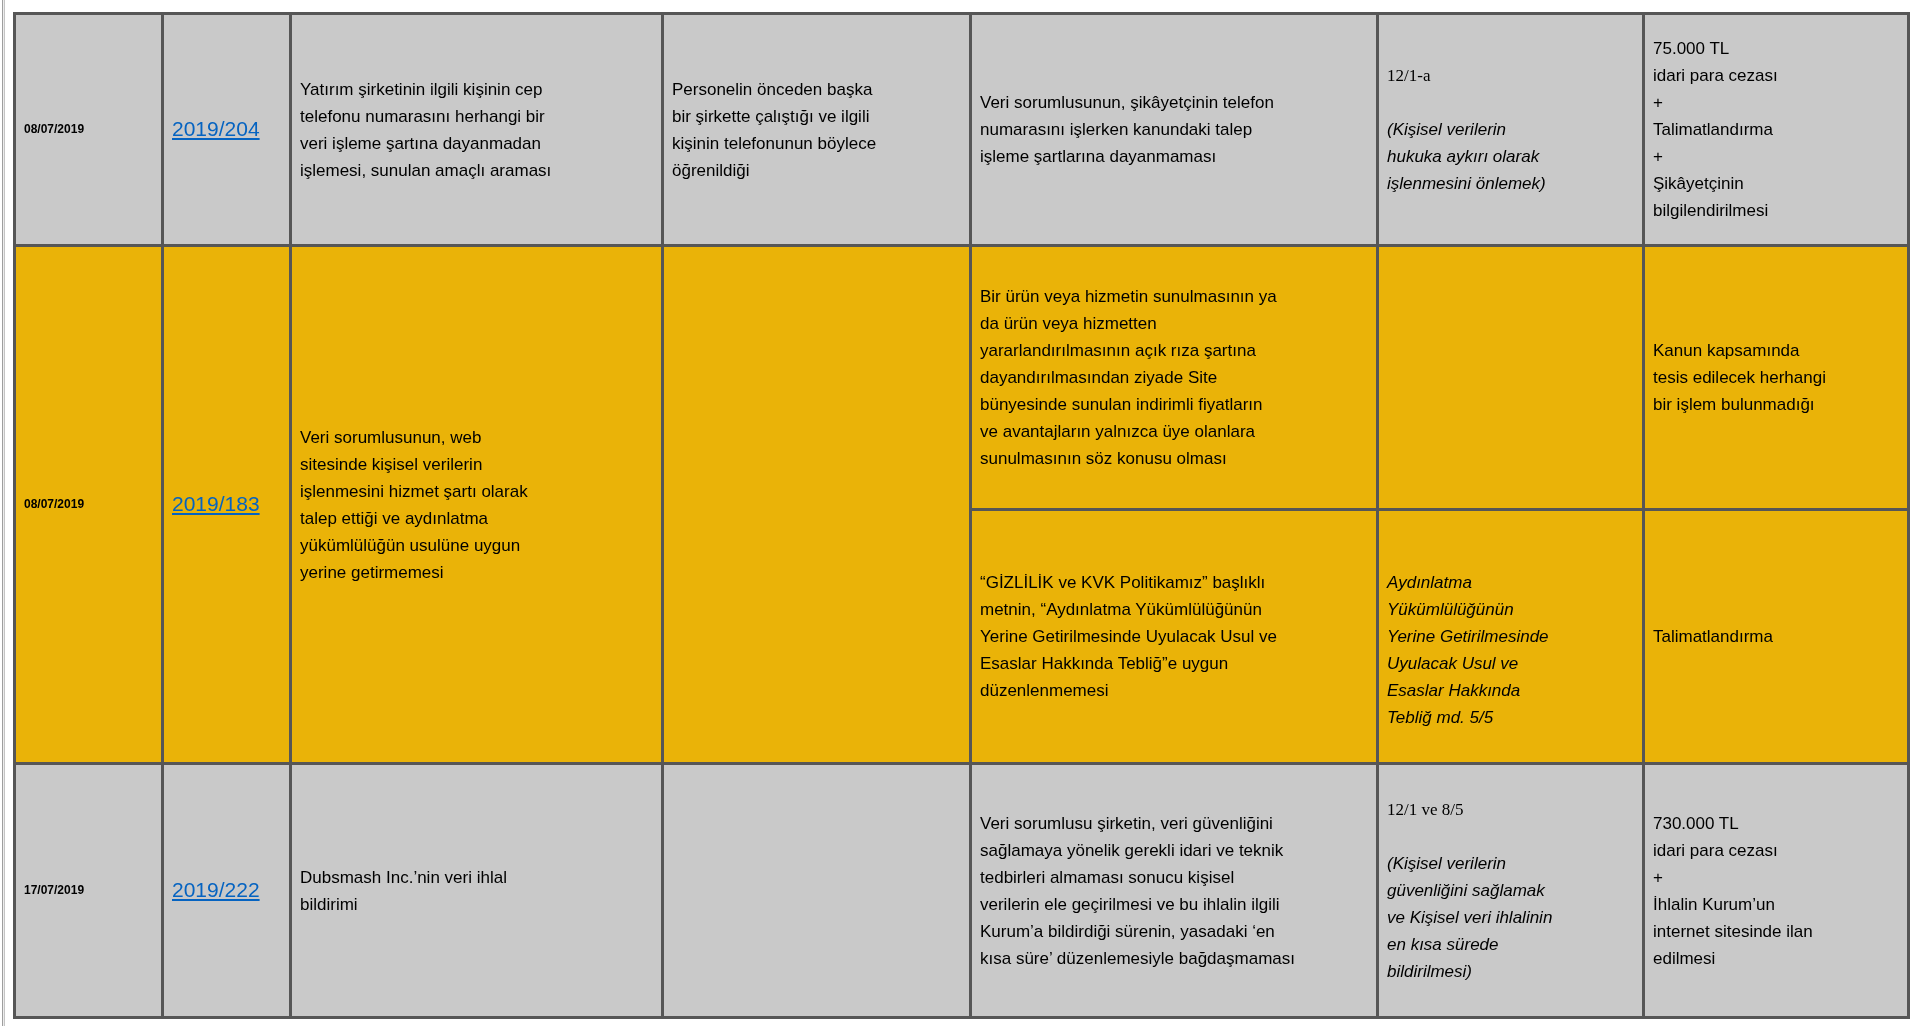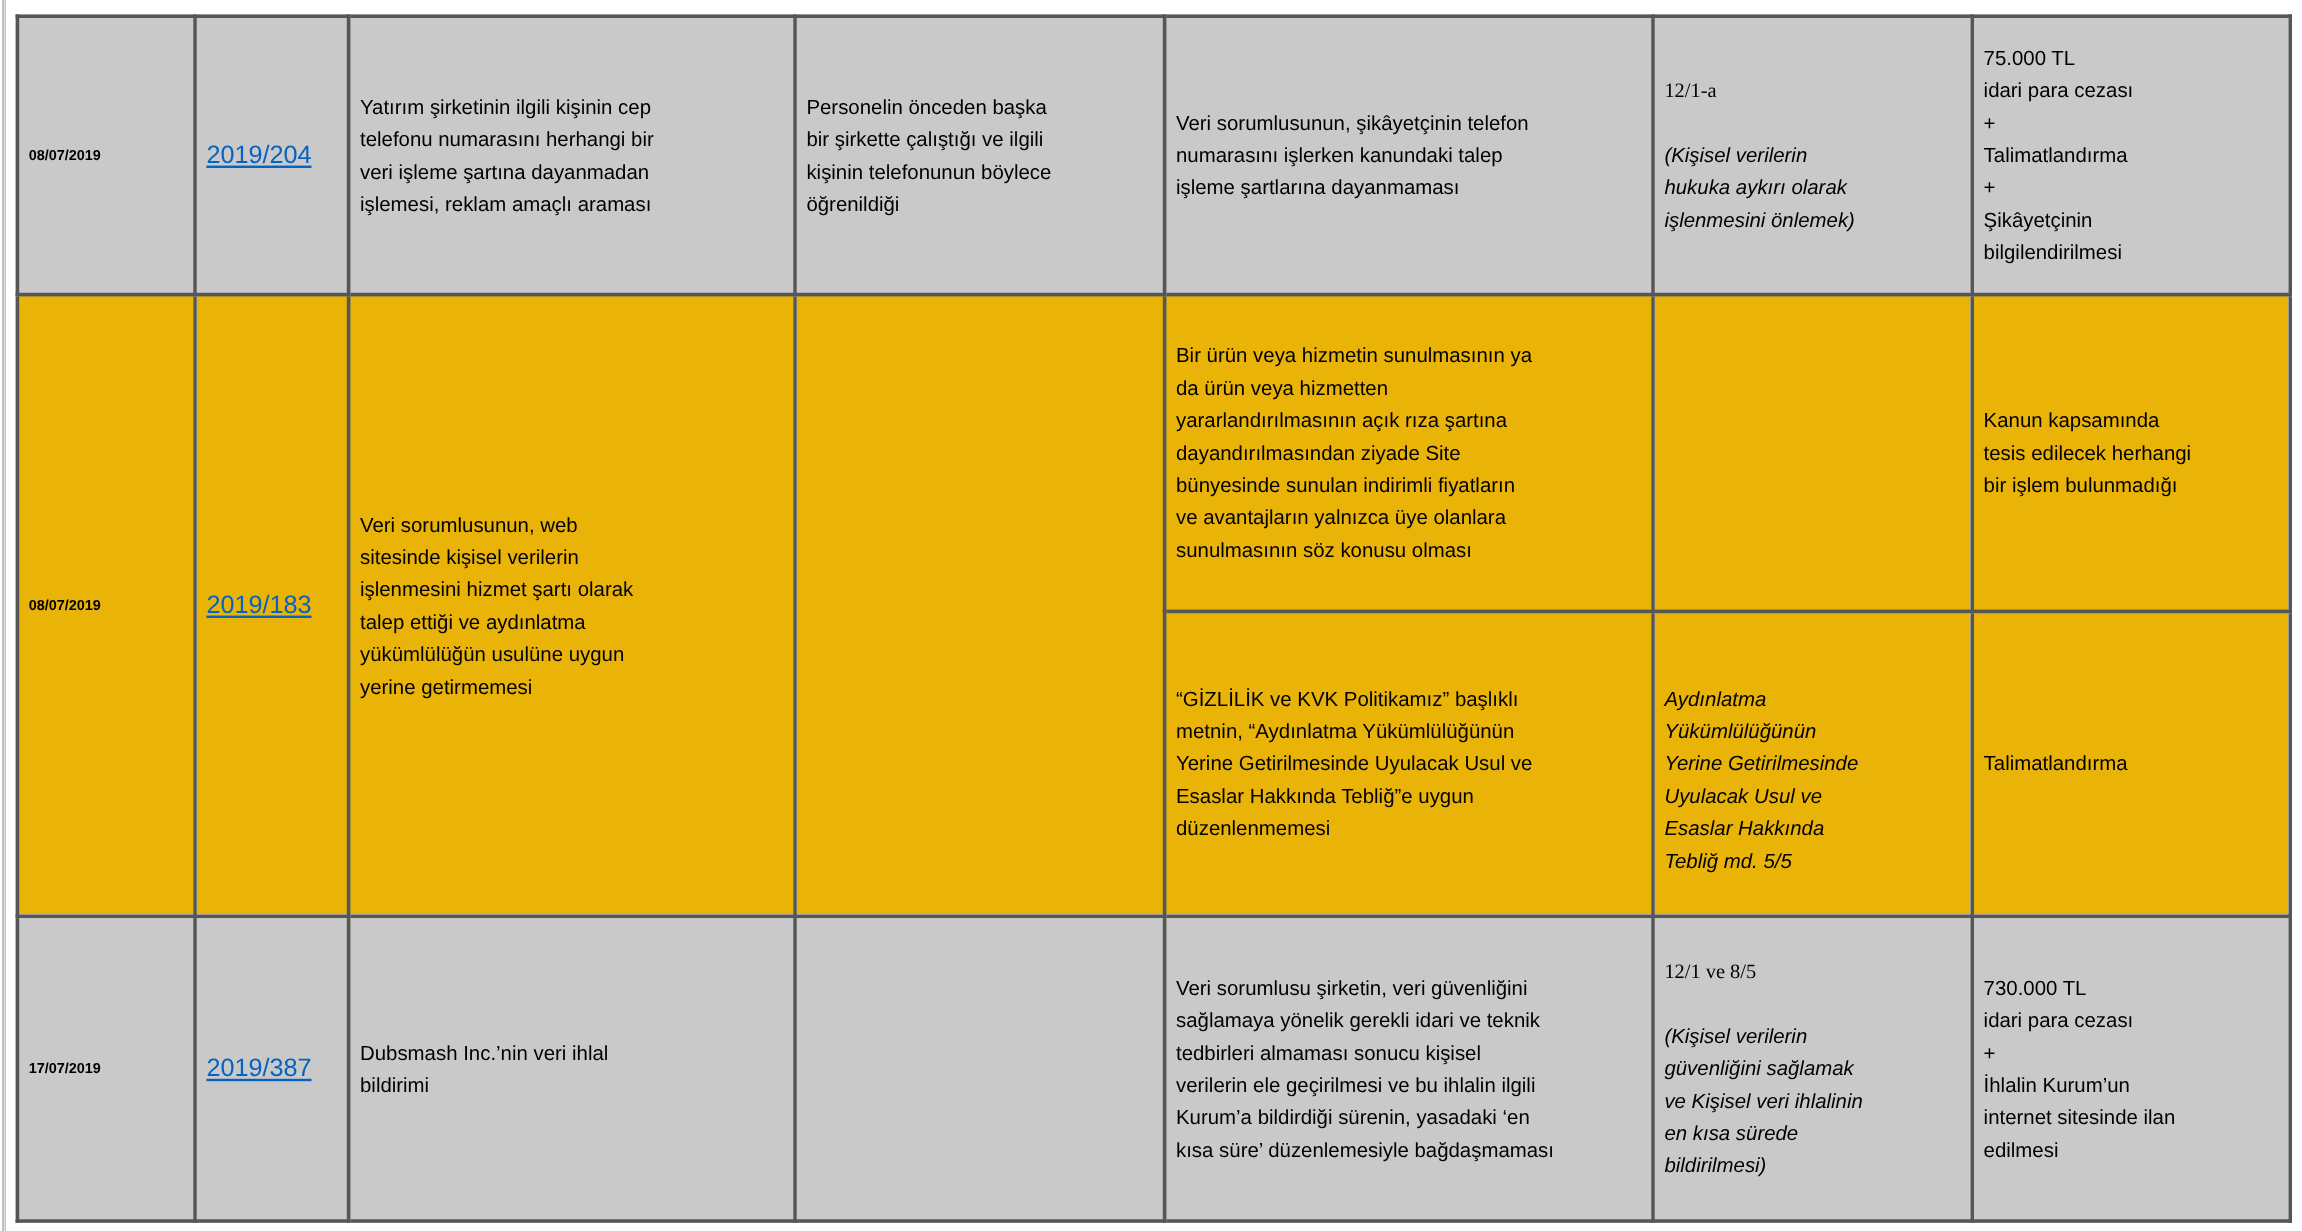--- a/index.html
+++ b/index.html
@@ -67,21 +67,21 @@
       <col style="width:265px">
   </colgroup>
 
   <tbody>
       <tr class="shade" style="height:232px">
     <td class="date">08/07/2019</td>
     <td><a class="dlink">2019/204</a></td>
     <td>Yatırım şirketinin ilgili kişinin cep
 telefonu numarasını herhangi bir
 veri işleme şartına dayanmadan
-işlemesi, reklam amaçlı araması</td>
+işlemesi, sunulan amaçlı araması</td>
     <td>Personelin önceden başka
 bir şirkette çalıştığı ve ilgili
 kişinin telefonunun böylece
 öğrenildiği</td>
     <td>Veri sorumlusunun, şikâyetçinin telefon
 numarasını işlerken kanundaki talep
 işleme şartlarına dayanmaması</td>
     <td>
       <span class="art-head">12/1-a</span>
       <span class="art-desc">(Kişisel verilerin
@@ -136,21 +136,21 @@
 Yerine Getirilmesinde
 Uyulacak Usul ve
 Esaslar Hakkında
 Tebliğ md. 5/5</span>
     </td>
     <td>Talimatlandırma</td>
   </tr>
 
   <tr class="shade" style="height:238px">
     <td class="date">17/07/2019</td>
-    <td><a class="dlink">2019/387</a></td>
+    <td><a class="dlink">2019/222</a></td>
     <td>Dubsmash Inc.’nin veri ihlal
 bildirimi</td>
     <td></td>
     <td>Veri sorumlusu şirketin, veri güvenliğini
 sağlamaya yönelik gerekli idari ve teknik
 tedbirleri almaması sonucu kişisel
 verilerin ele geçirilmesi ve bu ihlalin ilgili
 Kurum’a bildirdiği sürenin, yasadaki ‘en
 kısa süre’ düzenlemesiyle bağdaşmaması</td>
     <td>

